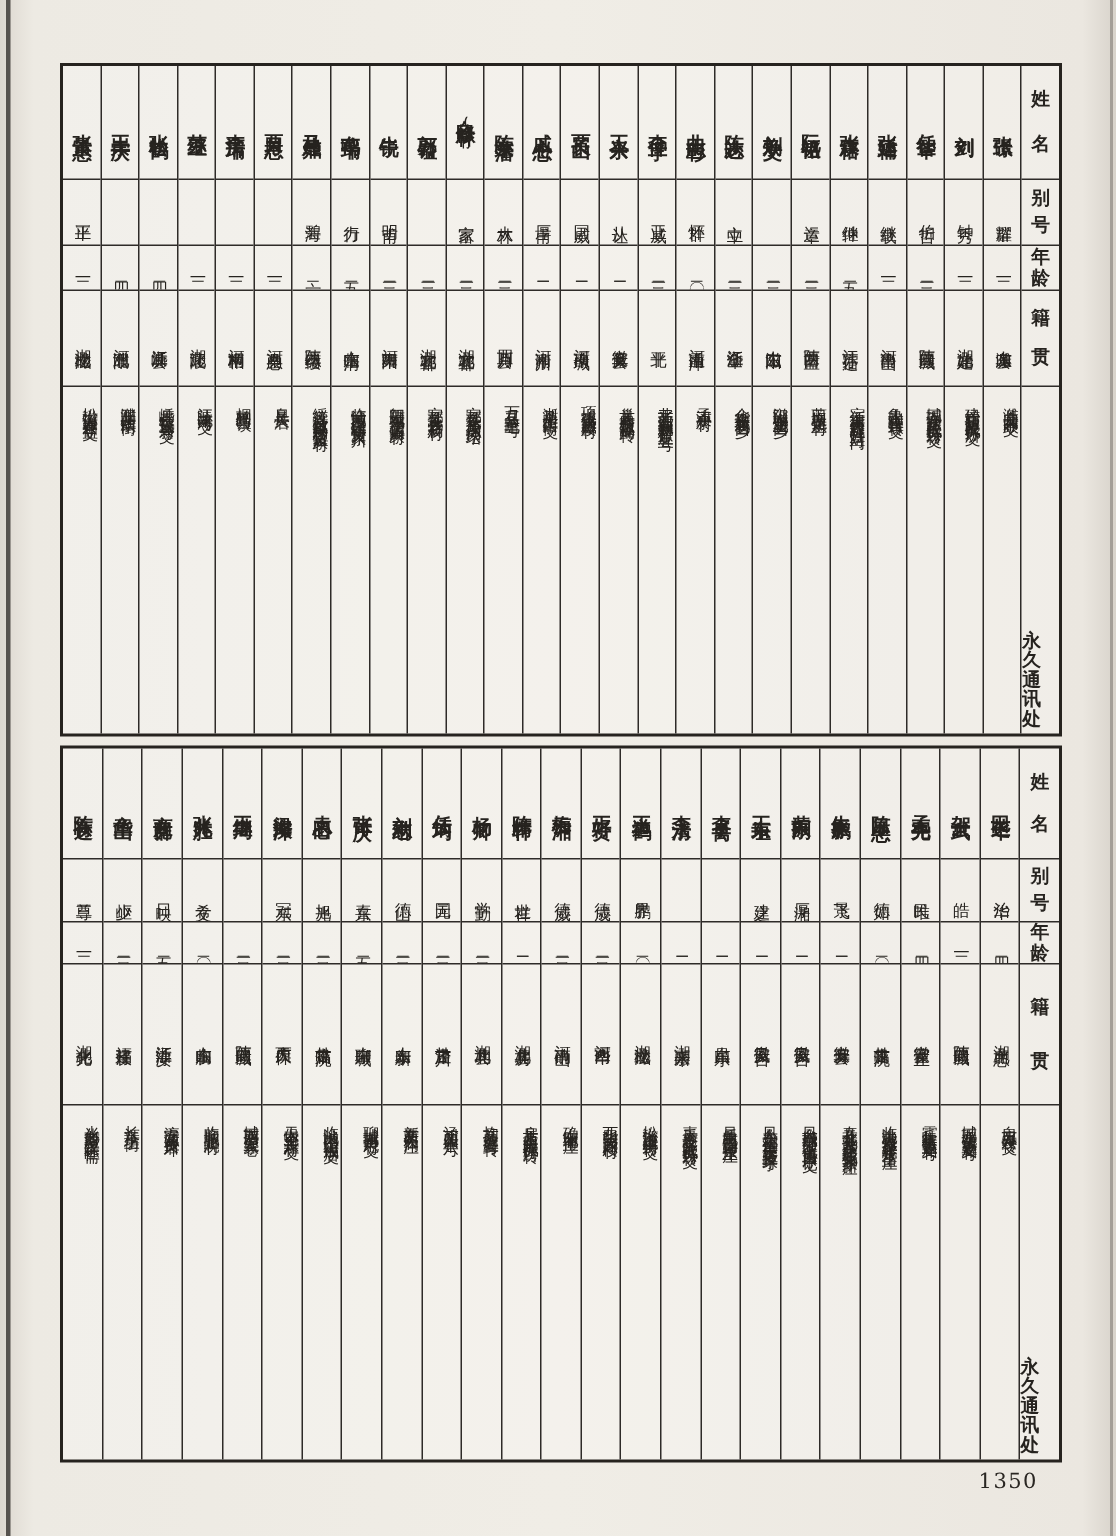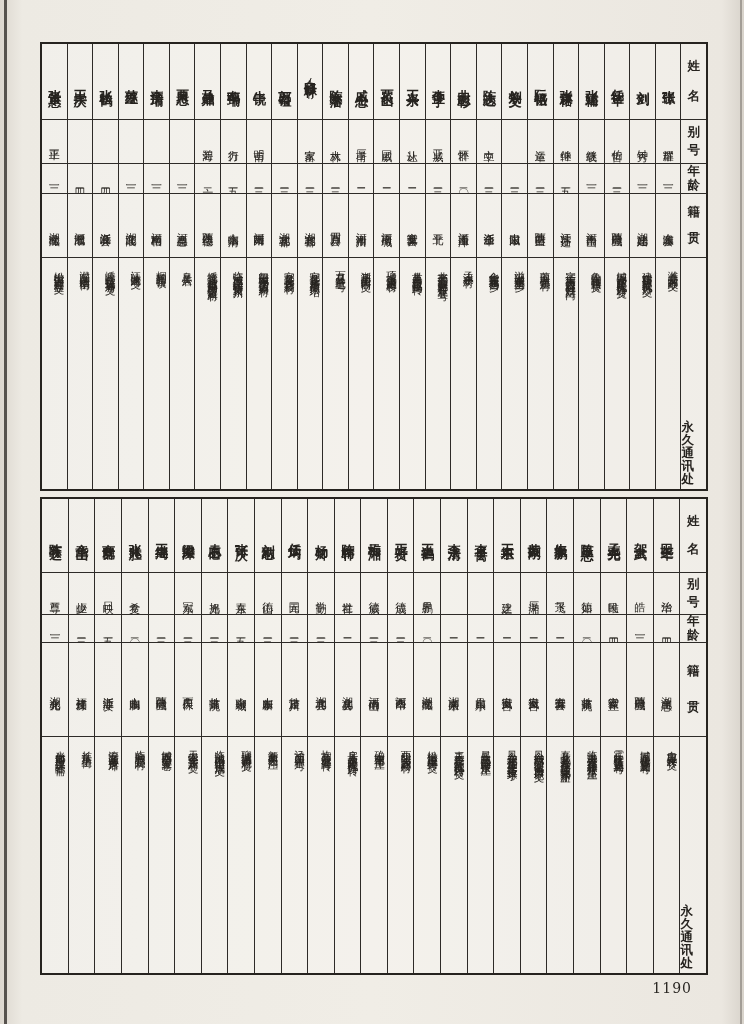--- a/index.html
+++ b/index.html
@@ -947,14 +947,14 @@
         </div>
         <div class="cell native">
           <span class="vtext native-t">湖北光化</span>
         </div>
         <div class="cell address">
           <span class="vtext address-t">光化老河口罗汉寺陈仁斋</span>
         </div>
       </div>
     </div>
 
-  <div class="page-number">1190</div>
+  <div class="page-number">1350</div>
 </div>
 
 </body></html>

